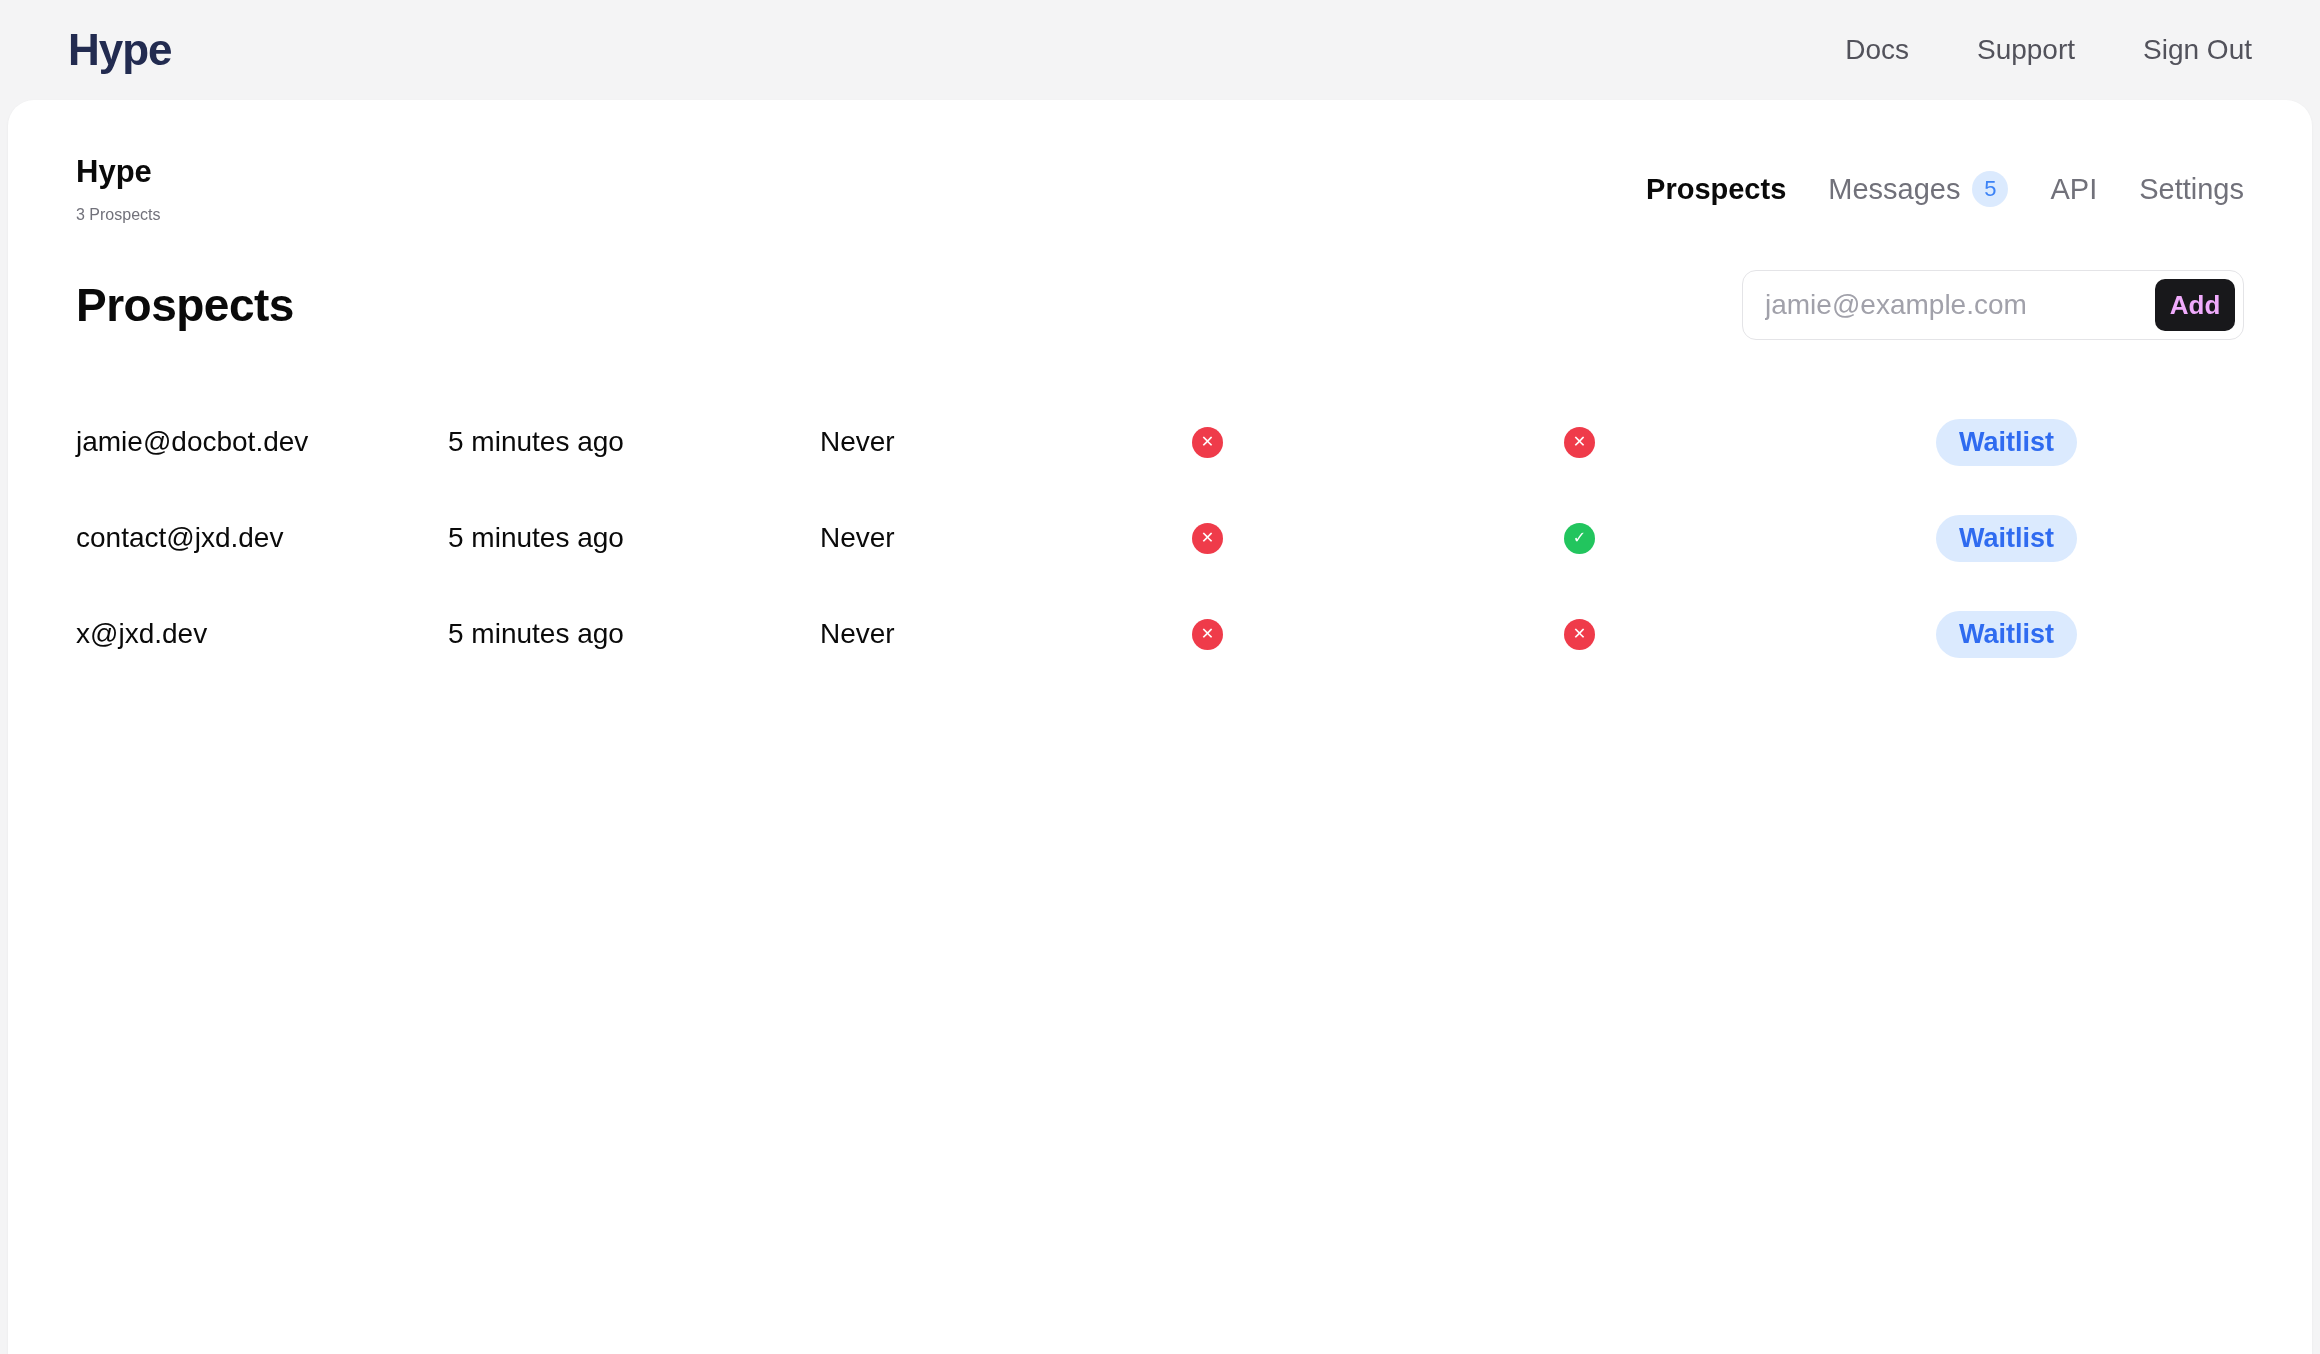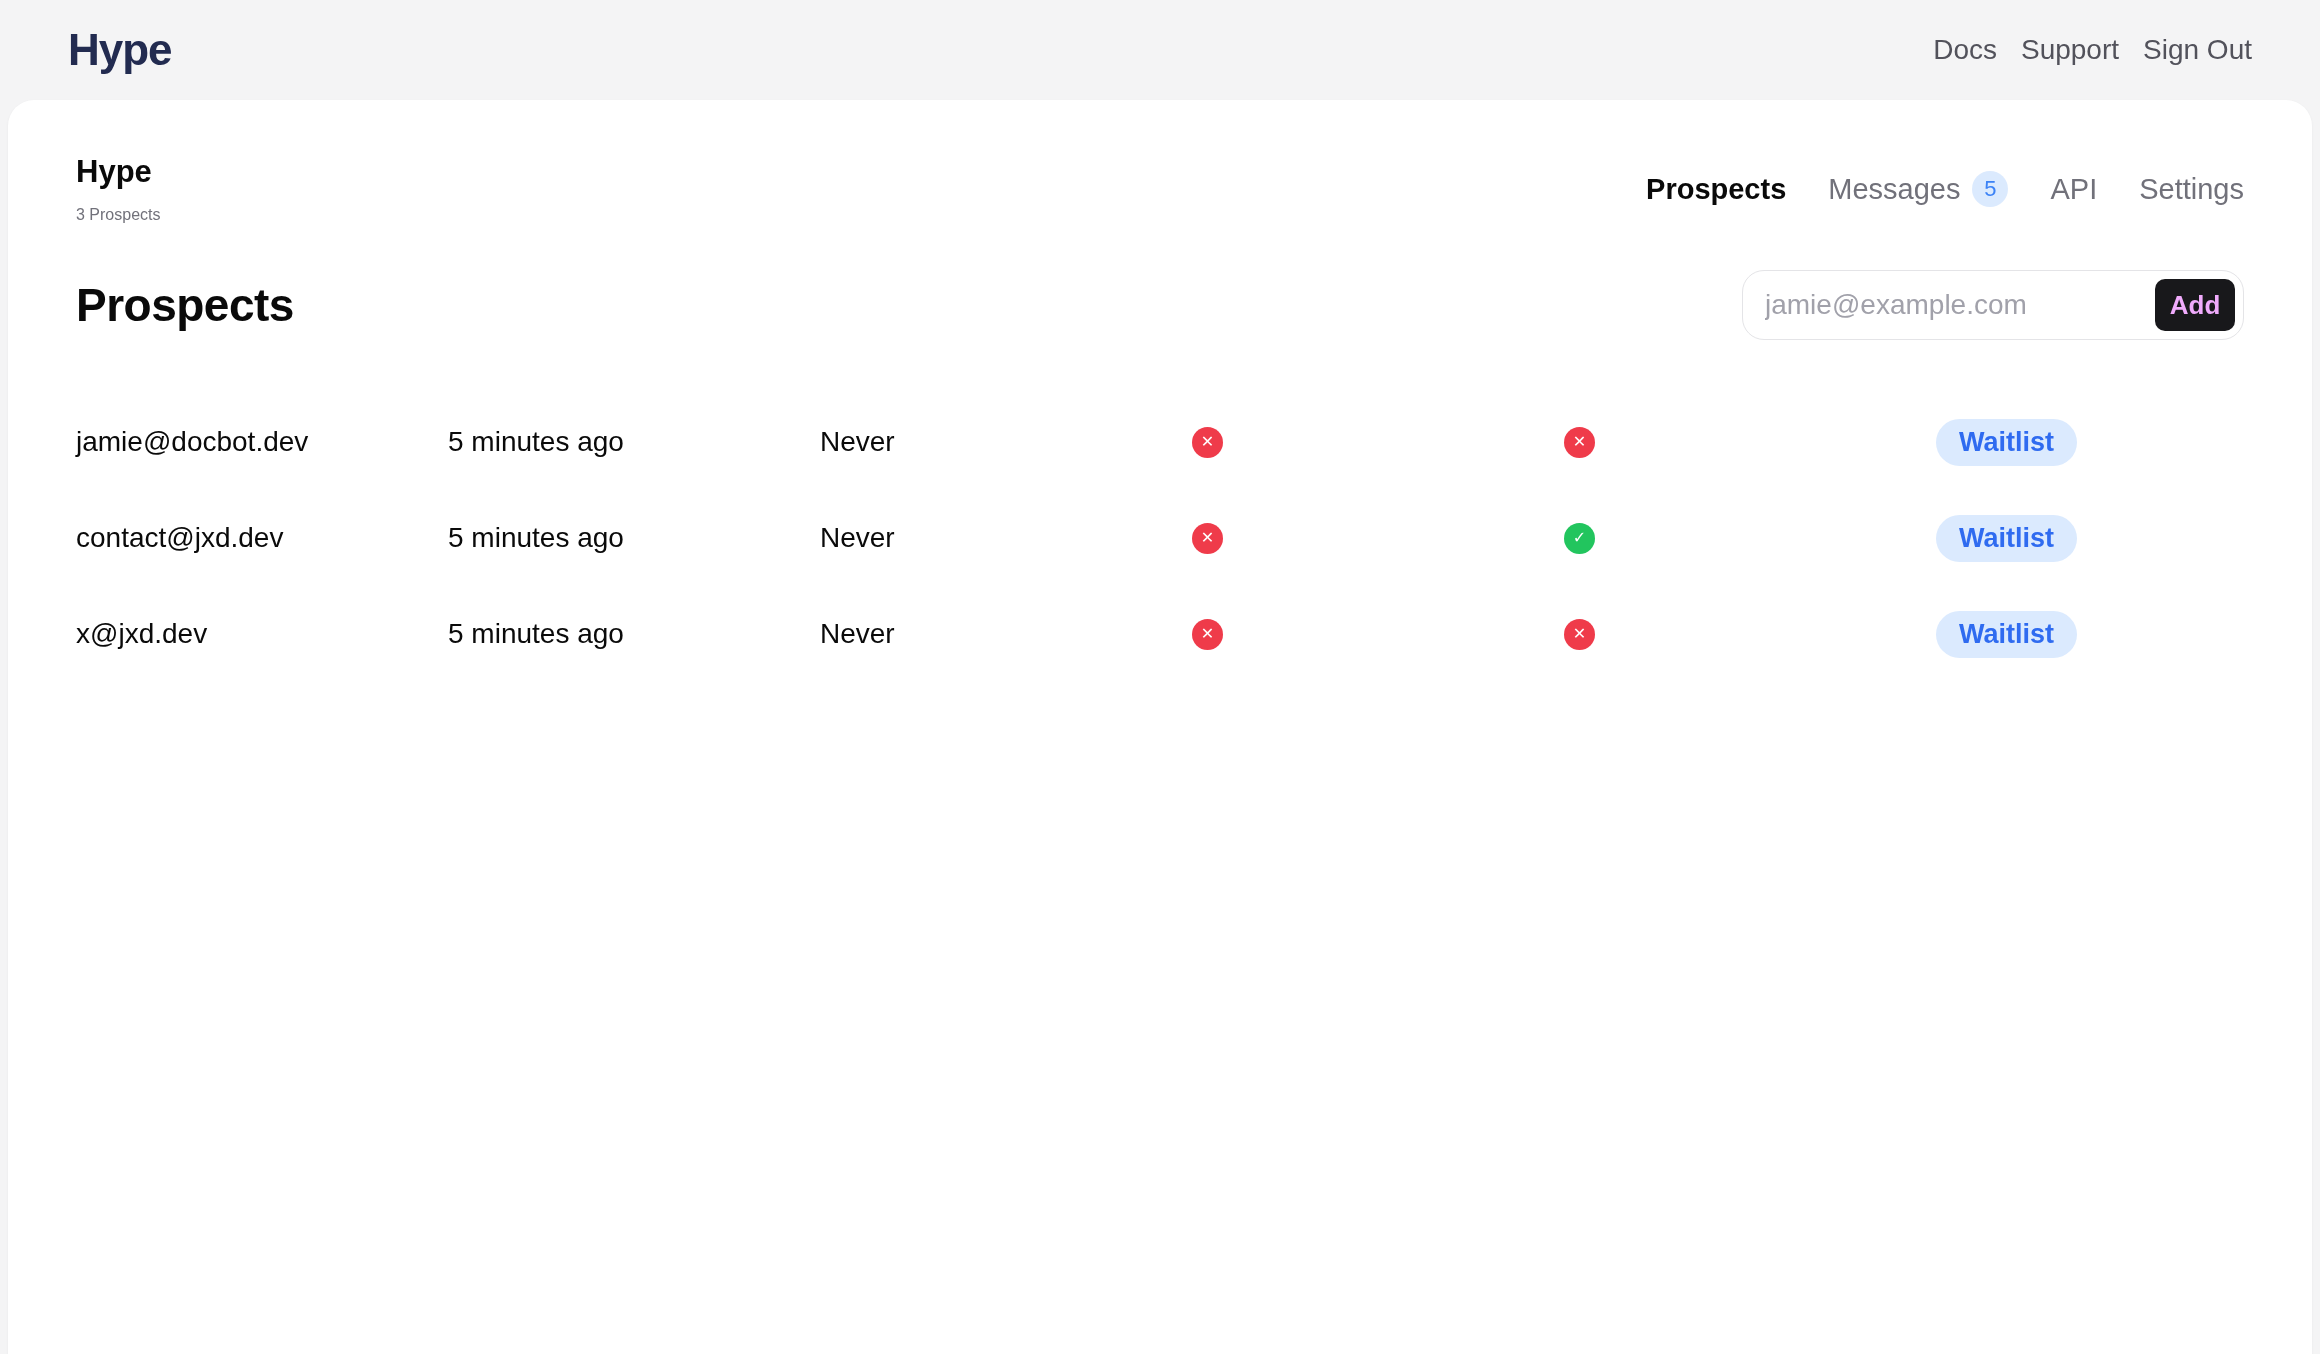--- a/index.html
+++ b/index.html
@@ -18,21 +18,21 @@
     justify-content: space-between;
     padding: 0 68px;
   }
   .logo {
     font-size: 44px;
     font-weight: 800;
     letter-spacing: -1px;
     color: #222b50;
     cursor: pointer;
   }
-  .topnav { display: flex; align-items: center; gap: 24px; }
+  .topnav { display: flex; align-items: center; gap: 68px; }
   .topnav a {
     font-size: 28px;
     color: #52525b;
     text-decoration: none;
     cursor: pointer;
   }
 
   
   .card {
     margin: 0 8px;
@@ -86,21 +86,21 @@
 
   .add-group {
     position: relative;
     width: 502px;
     height: 70px;
   }
   .add-input {
     width: 100%;
     height: 100%;
     border: 1px solid #e4e4e7;
-    border-radius: 22px;
+    border-radius: 14px;
     padding: 0 100px 0 22px;
     font-size: 28px;
     font-family: inherit;
     color: #0a0a0a;
     outline: none;
     background: #fff;
   }
   .add-input::placeholder { color: #a1a1aa; }
   .add-btn {
     position: absolute;

